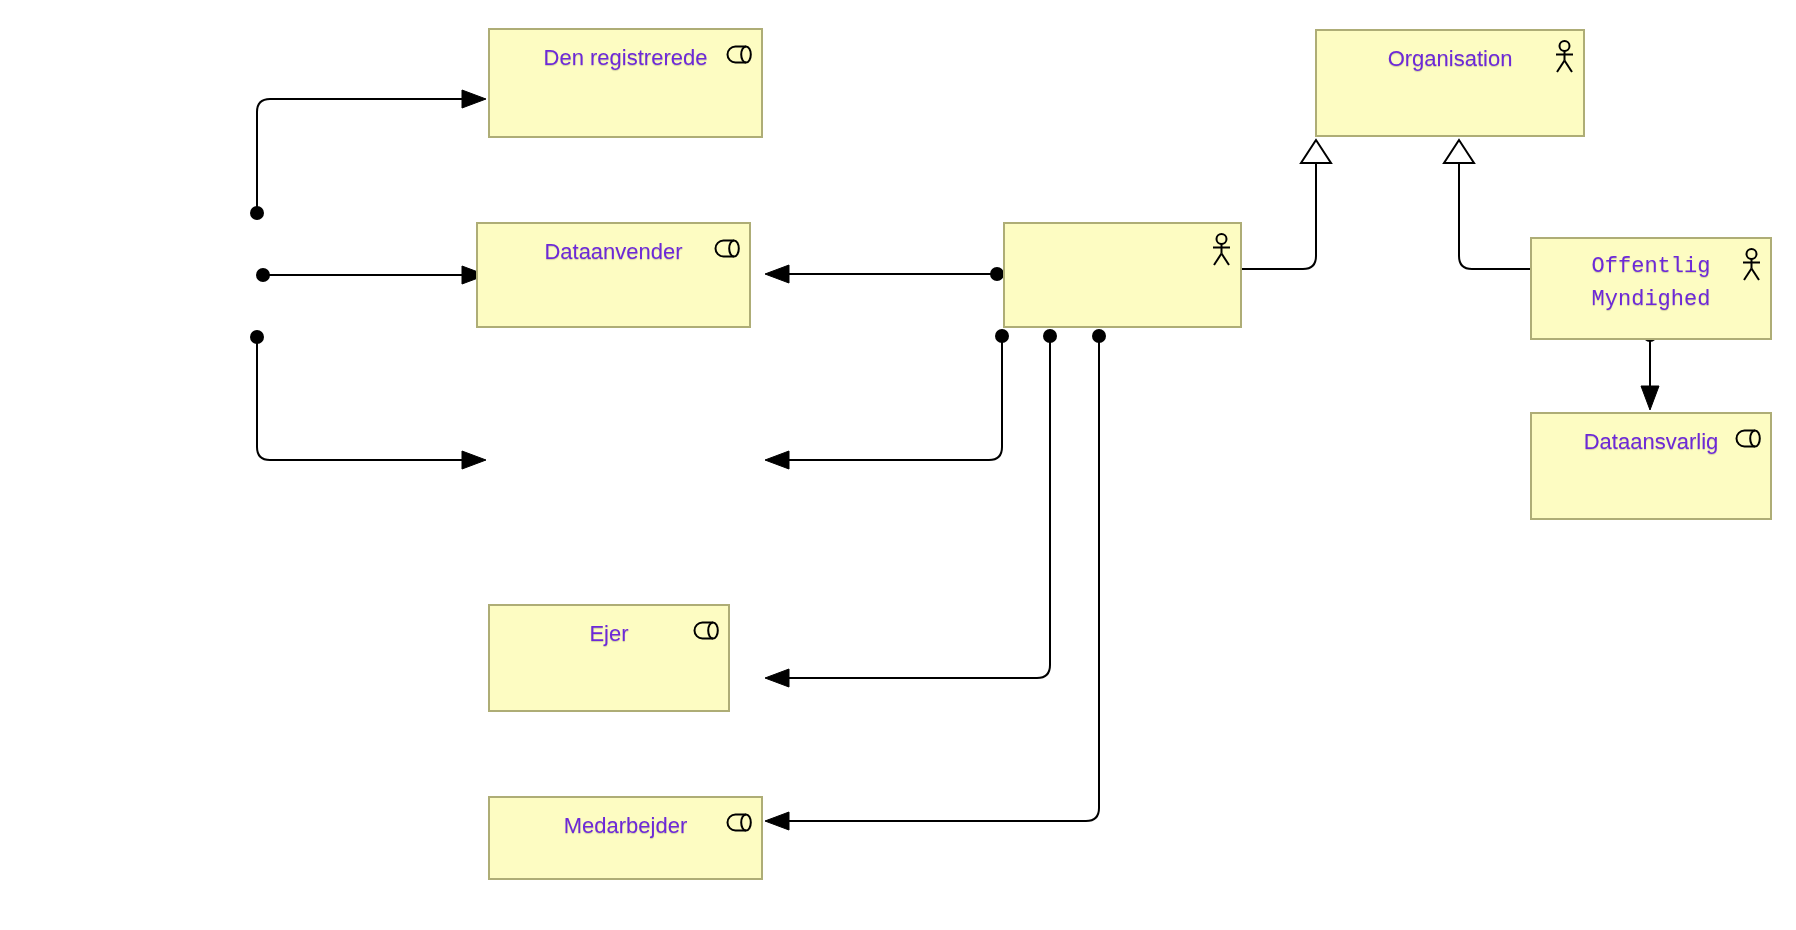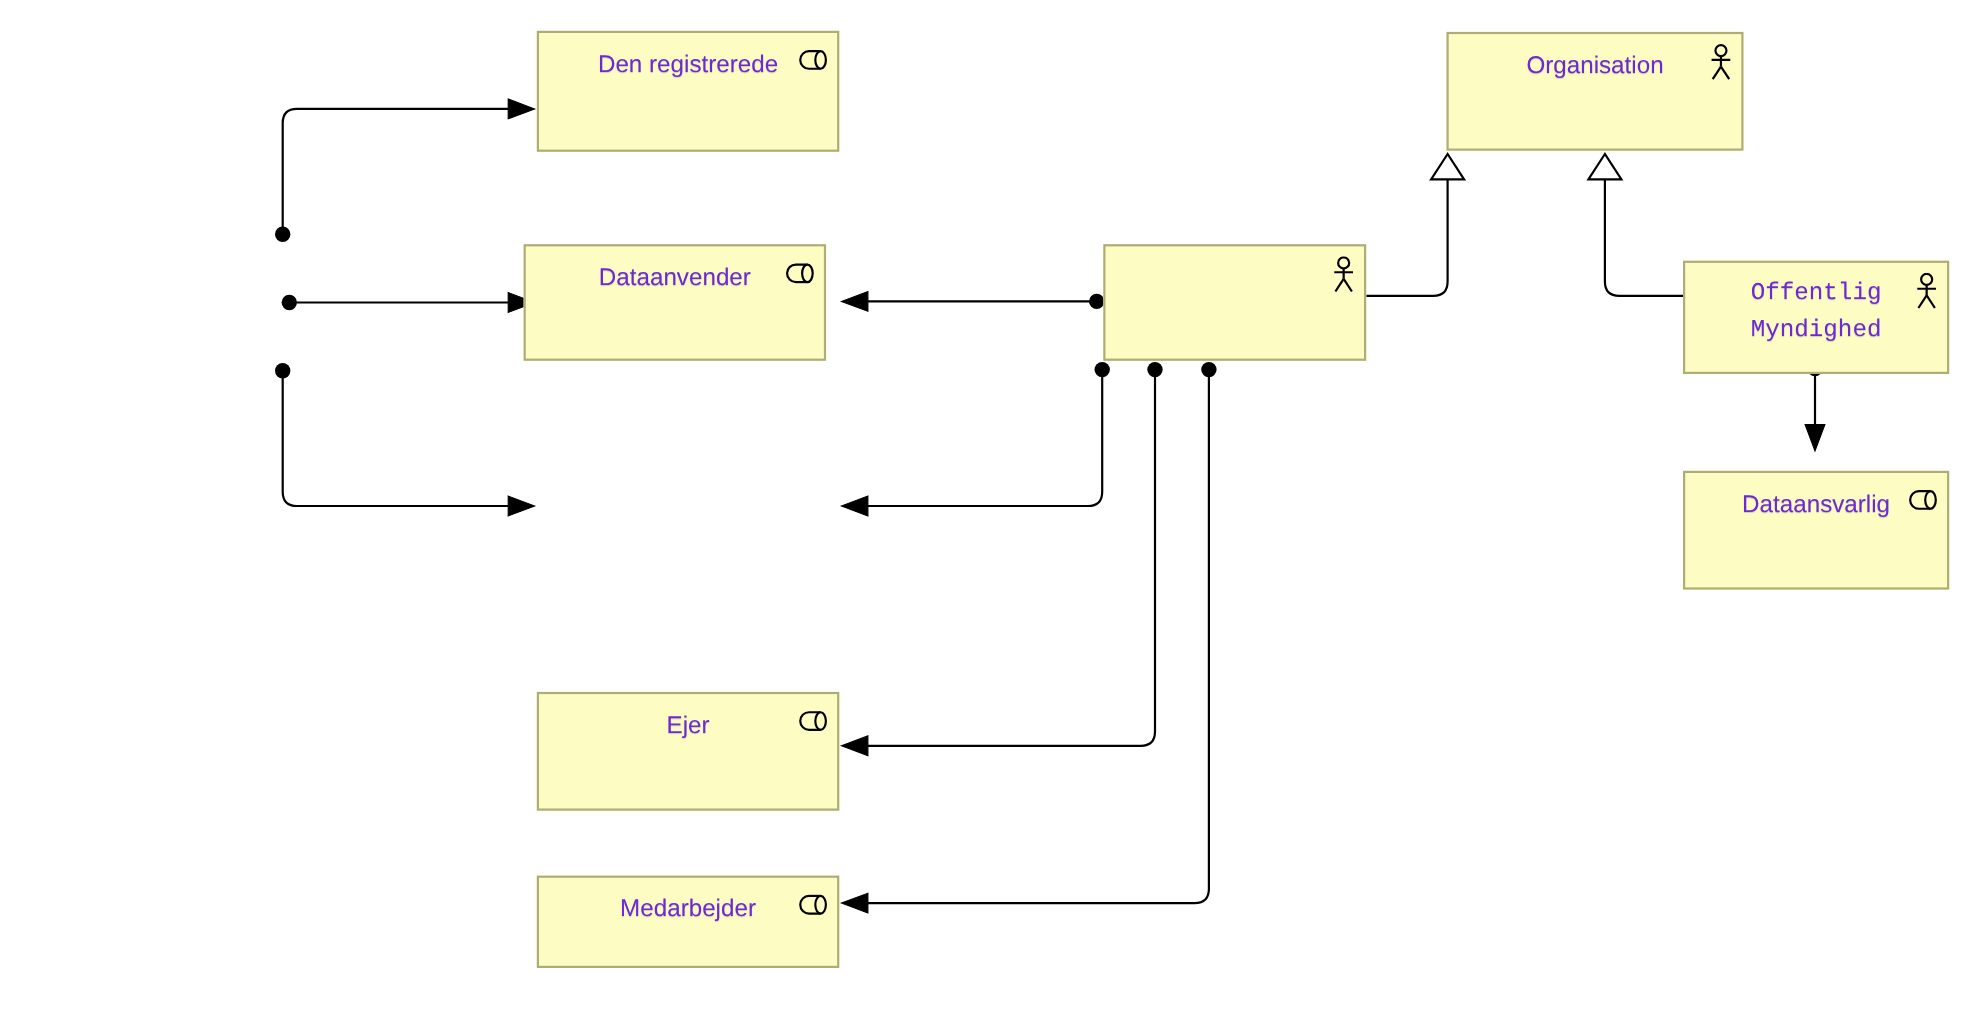--- a/index.html
+++ b/index.html
@@ -120,21 +120,21 @@
 
   <div class="node" style="left:476px;top:222px;width:275px;height:106px;">
     <span class="label">Dataanvender</span>
     <svg class="icon" style="top:15px;" width="26" height="19" viewBox="0 0 26 19">
       <path d="M20,1.5 H9.5 A8 8 0 0 0 9.5,17.5 H20"></path>
       <ellipse cx="20" cy="9.5" rx="4.8" ry="8"></ellipse>
     </svg>
   </div>
 
 
-  <div class="node" style="left:488px;top:604px;width:275px;height:108px;margin-top:25px;">
+  <div class="node" style="left:488px;top:604px;width:242px;height:108px;">
     <span class="label">Ejer</span>
     <svg class="icon" style="top:15px;" width="26" height="19" viewBox="0 0 26 19">
       <path d="M20,1.5 H9.5 A8 8 0 0 0 9.5,17.5 H20"></path>
       <ellipse cx="20" cy="9.5" rx="4.8" ry="8"></ellipse>
     </svg>
   </div>
 
   <div class="node" style="left:488px;top:796px;width:275px;height:84px;">
     <span class="label">Medarbejder</span>
     <svg class="icon" style="top:15px;" width="26" height="19" viewBox="0 0 26 19">
@@ -168,21 +168,21 @@
     <span class="label">Offentlig Myndighed</span>
     <svg class="icon" width="19" height="35" viewBox="0 0 19 35">
       <circle cx="9.5" cy="6" r="5"></circle>
       <line x1="9.5" y1="11" x2="9.5" y2="20.5"></line>
       <line x1="1" y1="14.5" x2="18" y2="14.5"></line>
       <line x1="9.5" y1="20.5" x2="2" y2="32"></line>
       <line x1="9.5" y1="20.5" x2="17" y2="32"></line>
     </svg>
   </div>
 
-  <div class="node" style="left:1530px;top:412px;width:242px;height:108px;margin-top:16px;">
+  <div class="node" style="left:1530px;top:412px;width:242px;height:108px;">
     <span class="label">Dataansvarlig</span>
     <svg class="icon" style="top:15px;" width="26" height="19" viewBox="0 0 26 19">
       <path d="M20,1.5 H9.5 A8 8 0 0 0 9.5,17.5 H20"></path>
       <ellipse cx="20" cy="9.5" rx="4.8" ry="8"></ellipse>
     </svg>
   </div>
 
 </div>
 
 </body></html>

